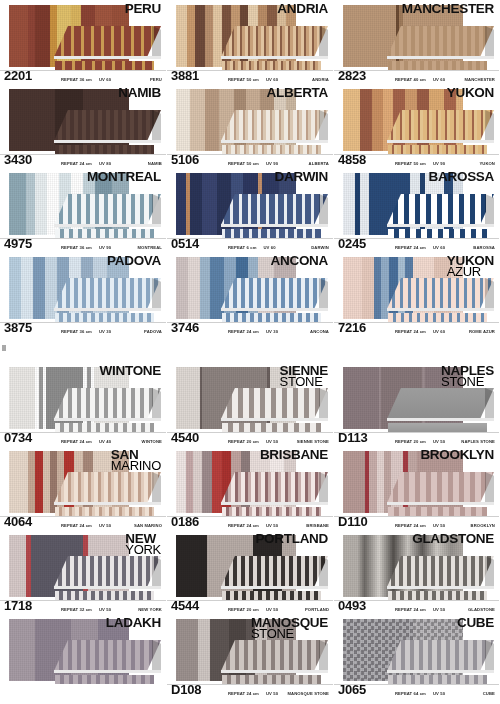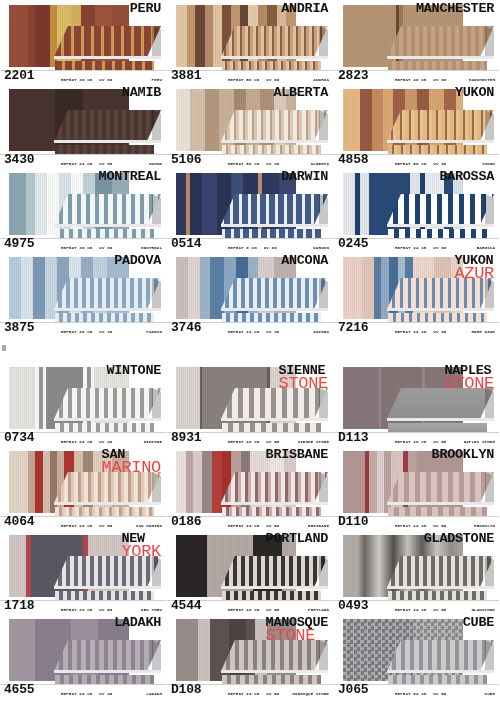--- a/index.html
+++ b/index.html
@@ -1,20 +1,20 @@
 <!DOCTYPE html>
 <html><head>
 <meta charset="utf-8">
 <style>
   html,body{margin:0;padding:0;background:#ffffff;}
   body{width:500px;height:704px;overflow:hidden;font-family:"Liberation Sans",sans-serif;-webkit-font-smoothing:none;}
 
   .page{position:relative;width:500px;height:704px;background:#fff;}
 
-  .section{position:absolute;left:0;width:448px;font-family:Liberation Mono, monospace;}
+  .section{position:absolute;left:0;width:448px;}
   #section-warm{top:0;height:340px;}
   #section-cool{top:362px;height:342px;}
 
   .grid{display:grid;grid-template-columns:167px 167px 166px;grid-auto-rows:84px;}
 
   .card{position:relative;overflow:hidden;background:#fff;border-right:1px solid #ffffff;}
 
   
   .swatch{position:absolute;left:9px;top:5px;width:120px;height:62px;}
   .swatch .weave{position:absolute;inset:0;
@@ -28,21 +28,21 @@
      clip-path:polygon(13% 0,100% 0,87% 100%,0 100%);}
   .awn-edge{position:absolute;left:0;bottom:11px;width:100%;height:3px;background:#e9e9e9;
      clip-path:polygon(0 0,100% 0,100% 100%,0 100%);}
   .awn-val{position:absolute;left:1%;bottom:0;width:92%;height:9px;}
   .awn-side{position:absolute;right:0;top:0px;width:9px;height:31px;background:rgba(0,0,0,.22);
      clip-path:polygon(0 0,100% 12%,100% 100%,0 100%);}
 
   
   .name{position:absolute;right:5px;top:2px;text-align:left;line-height:.97;}
   .name .n1{display:block;font-weight:bold;font-size:13.5px;color:#111;letter-spacing:-.3px;}
-  .name .n2{display:block;font-weight:normal;font-size:17px;color:#ef4444;letter-spacing:-.3px;margin-top:-1px;}
+  .name .n2{display:block;font-weight:normal;font-size:13px;color:#000000;letter-spacing:-.3px;margin-top:-1px;}
 
   
   .foot{position:absolute;left:0;bottom:0;width:100%;height:13px;border-top:1px solid #cfcfcf;}
   .code{position:absolute;left:4px;bottom:1px;font-size:13px;font-weight:bold;color:#111;letter-spacing:-.2px;}
   .spec{position:absolute;left:61px;bottom:2.5px;font-size:4.2px;font-weight:bold;color:#2b2b2b;letter-spacing:.1px;white-space:nowrap;}
   .spec .uv{margin-left:7px;}
   .tag{position:absolute;right:4px;bottom:2.5px;font-size:4.2px;font-weight:bold;color:#2b2b2b;letter-spacing:.1px;white-space:nowrap;}
 
   .artifact{position:absolute;left:2px;top:345px;width:4px;height:6px;background:#9a9a9a;opacity:.85;}
 </style>
@@ -316,21 +316,21 @@
             <div class="awn-top" style="background: repeating-linear-gradient(90deg, rgb(239, 236, 234) 0px, rgb(239, 236, 234) 6px, rgb(154, 144, 140) 6px, rgb(154, 144, 140) 11px);"></div>
             <div class="awn-side"></div>
             <div class="awn-edge"></div>
             <div class="awn-val" style="background: repeating-linear-gradient(90deg, rgb(239, 236, 234) 0px, rgb(239, 236, 234) 6px, rgb(154, 144, 140) 6px, rgb(154, 144, 140) 11px);"></div>
           </div>
           <div class="name">
             <span class="n1">SIENNE</span>
             <span class="n2">STONE</span>
           </div>
           <div class="foot">
-            <div class="code">8931</div>
+            <div class="code">4540</div>
             <div class="spec"><span>REPEAT 20 cm</span><span class="uv">UV 50</span></div>
             <div class="tag">SIENNE STONE</div>
           </div>
         </div>
         <div class="card">
           <div class="swatch" style="background: linear-gradient(90deg, rgb(138, 122, 126) 0px, rgb(138, 122, 126) 30%, rgb(155, 139, 142) 30%, rgb(155, 139, 142) 32%, rgb(135, 119, 121) 32%, rgb(135, 119, 121) 66%, rgb(155, 139, 142) 66%, rgb(155, 139, 142) 68%, rgb(138, 122, 126) 68%, rgb(138, 122, 126) 100%);">
             <div class="weave"></div>
           </div>
           <div class="awn-wrap">
             <div class="awn-top" style="background: linear-gradient(rgb(156, 156, 156), rgb(142, 142, 142));"></div>
@@ -470,25 +470,20 @@
           </div>
           <div class="awn-wrap">
             <div class="awn-top" style="background: repeating-linear-gradient(90deg, rgb(182, 172, 180) 0px, rgb(182, 172, 180) 5px, rgb(141, 130, 144) 5px, rgb(141, 130, 144) 9px);"></div>
             <div class="awn-side"></div>
             <div class="awn-edge"></div>
             <div class="awn-val" style="background: repeating-linear-gradient(90deg, rgb(182, 172, 180) 0px, rgb(182, 172, 180) 5px, rgb(141, 130, 144) 5px, rgb(141, 130, 144) 9px);"></div>
           </div>
           <div class="name">
             <span class="n1">LADAKH</span>
           </div>
-          <div class="foot">
-            <div class="code">4655</div>
-            <div class="spec"><span>REPEAT 24 cm</span><span class="uv">UV 40</span></div>
-            <div class="tag">LADAKH</div>
-          </div>
         </div>
         <div class="card">
           <div class="swatch" style="background: linear-gradient(90deg, rgb(156, 145, 142) 0px, rgb(156, 145, 142) 18%, rgb(206, 198, 194) 18%, rgb(206, 198, 194) 28%, rgb(94, 85, 83) 28%, rgb(94, 85, 83) 44%, rgb(78, 70, 68) 44%, rgb(78, 70, 68) 58%, rgb(94, 85, 83) 58%, rgb(94, 85, 83) 66%, rgb(206, 198, 194) 66%, rgb(206, 198, 194) 76%, rgb(156, 145, 142) 76%, rgb(156, 145, 142) 100%);">
             <div class="weave"></div>
           </div>
           <div class="awn-wrap">
             <div class="awn-top" style="background: repeating-linear-gradient(90deg, rgb(205, 197, 193) 0px, rgb(205, 197, 193) 5px, rgb(139, 128, 125) 5px, rgb(139, 128, 125) 9px);"></div>
             <div class="awn-side"></div>
             <div class="awn-edge"></div>
             <div class="awn-val" style="background: repeating-linear-gradient(90deg, rgb(205, 197, 193) 0px, rgb(205, 197, 193) 5px, rgb(139, 128, 125) 5px, rgb(139, 128, 125) 9px);"></div>

